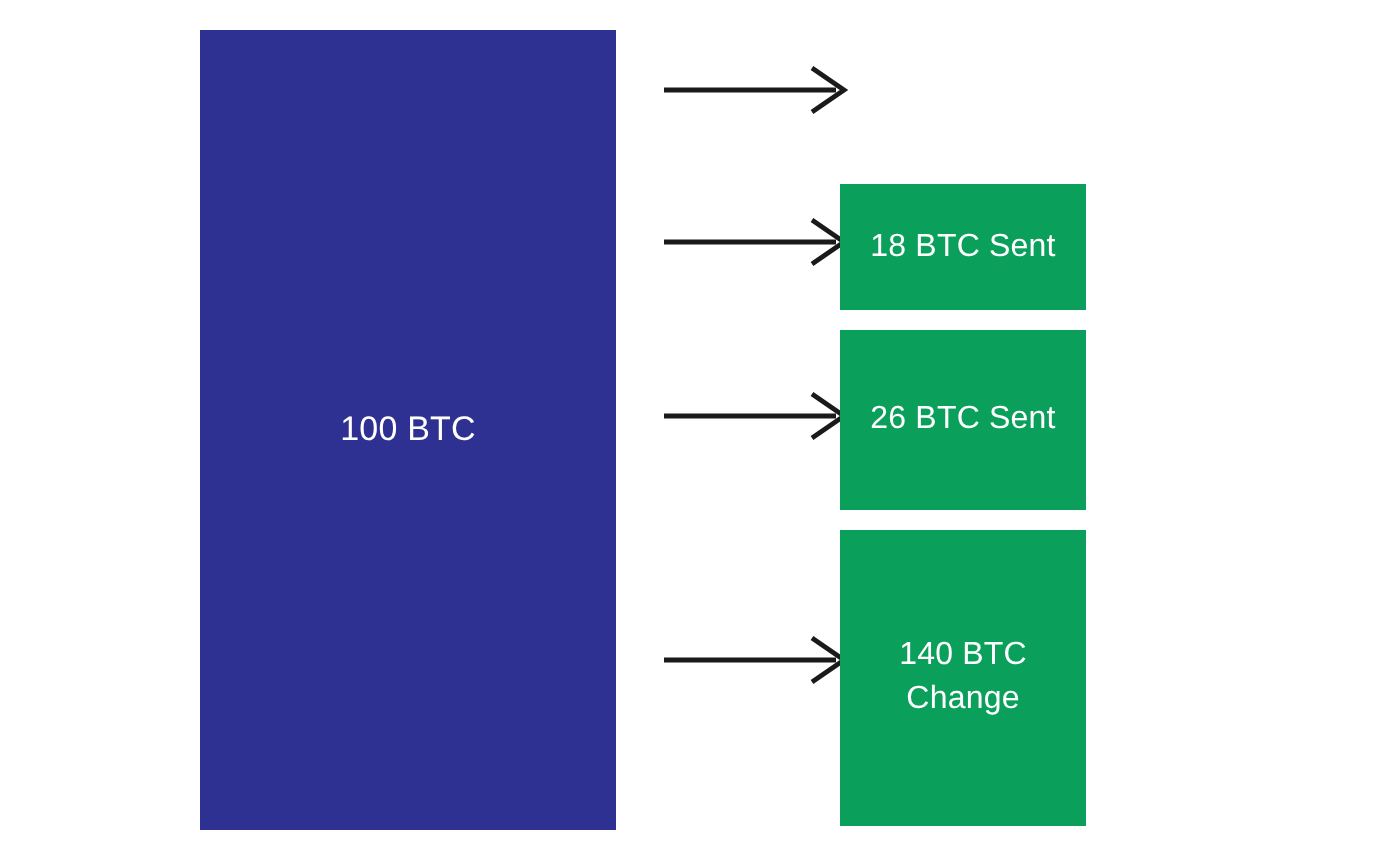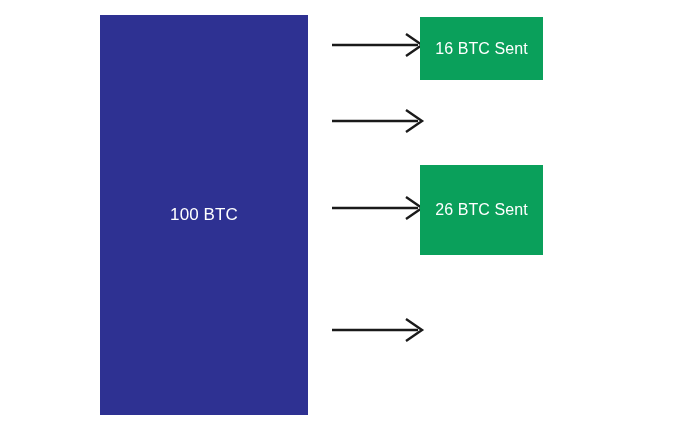--- a/index.html
+++ b/index.html
@@ -86,23 +86,27 @@
   <svg class="arrow arrow-3" viewBox="0 0 94 26" xmlns="http://www.w3.org/2000/svg">
     <line x1="2" y1="13" x2="88" y2="13" stroke="#1A1A1A" stroke-width="2.4"></line>
     <polyline points="76,2 92,13 76,24" fill="none" stroke="#1A1A1A" stroke-width="2.4" stroke-linecap="butt" stroke-linejoin="miter"></polyline>
   </svg>
 
   <svg class="arrow arrow-4" viewBox="0 0 94 26" xmlns="http://www.w3.org/2000/svg">
     <line x1="2" y1="13" x2="88" y2="13" stroke="#1A1A1A" stroke-width="2.4"></line>
     <polyline points="76,2 92,13 76,24" fill="none" stroke="#1A1A1A" stroke-width="2.4" stroke-linecap="butt" stroke-linejoin="miter"></polyline>
   </svg>
 
-  <div class="node node-output out-1">
-    <span class="node-label">16 BTC Sent</span>
+
+  <div class="node node-output out-2">
+    <span class="node-label">18 BTC Sent</span>
   </div>
-
 
   <div class="node node-output out-3">
     <span class="node-label">26 BTC Sent</span>
   </div>
 
+  <div class="node node-output out-4">
+    <span class="node-label">140 BTC
+Change</span>
+  </div>
 
 </div>
 
 </body></html>

